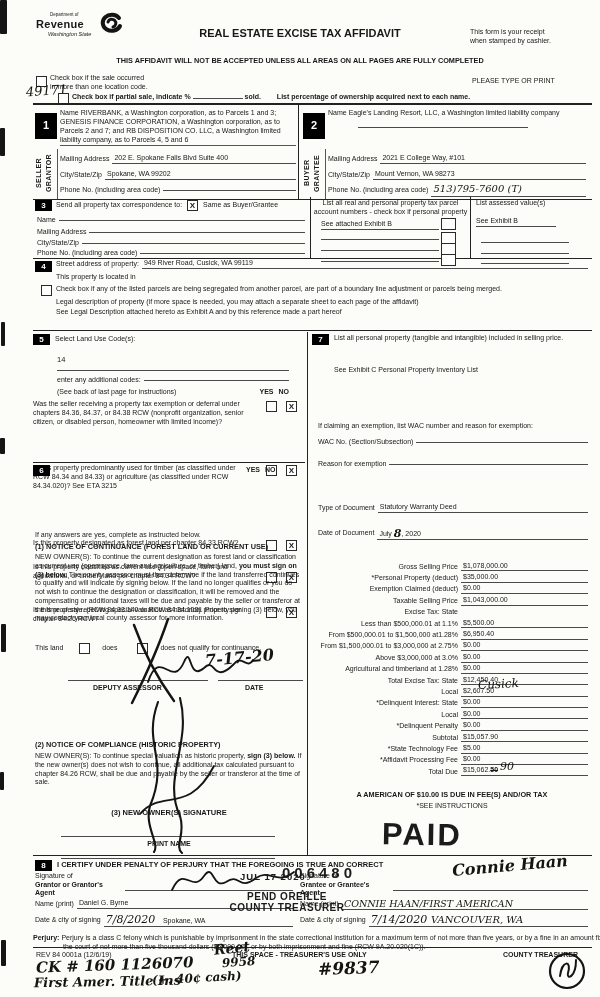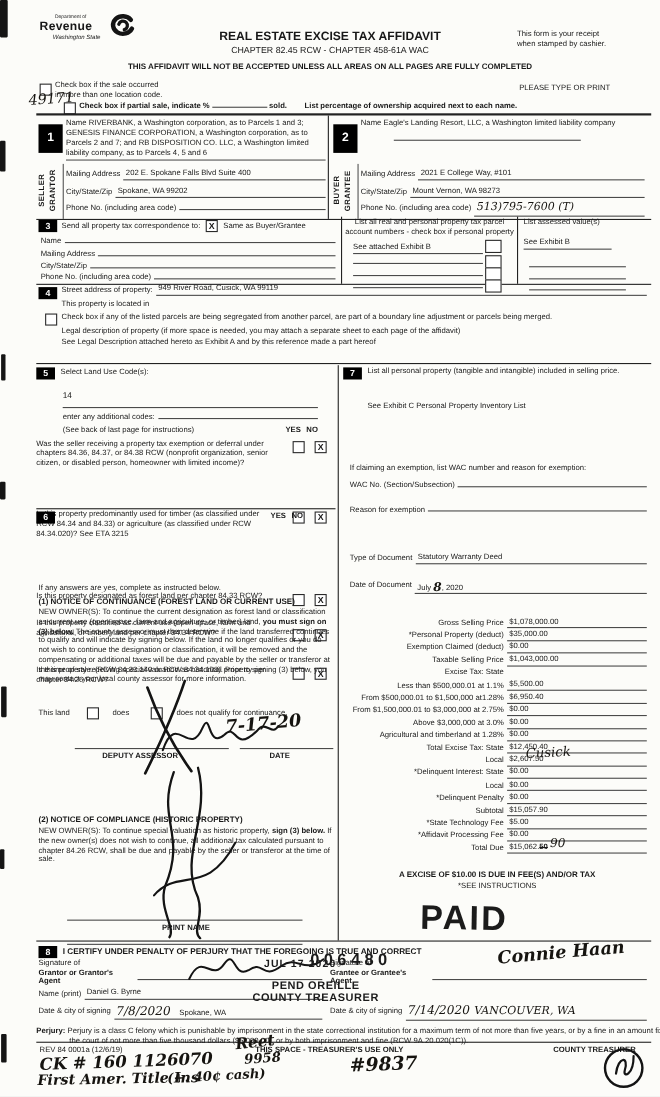--- a/index.html
+++ b/index.html
@@ -50,21 +50,20 @@
   <div class="abs b c" style="left:140px;top:27px;width:320px;font-size:11px">REAL ESTATE EXCISE TAX AFFIDAVIT</div>
   <div class="abs" style="left:36px;top:12px;width:110px">
     <svg class="abs sig-svg" style="left:62px;top:0" width="26" height="24" viewBox="0 0 26 24">
       <path d="M21,6 A9,8 0 1,0 22,14" stroke-width="4"></path>
       <path d="M10,10 a4,4 0 1,1 5,5" stroke-width="3"></path>
     </svg>
     <div style="font-size:4.5px;padding-left:14px">Department of</div>
     <div class="b" style="font-size:11px;letter-spacing:.3px">Revenue</div>
     <div style="font-size:5.5px;font-style:italic;padding-left:12px">Washington State</div>
   </div>
-  <div class="abs c" style="left:140px;top:41px;width:320px;font-size:8px">CHAPTER 82.45 RCW - CHAPTER 458-61A WAC</div>
   <div class="abs" style="left:470px;top:28px;width:118px">
     <div>This form is your receipt</div>
     <div>when stamped by cashier.</div>
   </div>
   <div class="abs b c" style="left:0;top:56px;width:600px;font-size:7.3px">THIS AFFIDAVIT WILL NOT BE ACCEPTED UNLESS ALL AREAS ON ALL PAGES ARE FULLY COMPLETED</div>
 
   <span class="cb abs" style="left:36px;top:76px"></span>
   <div class="abs" style="left:50px;top:74px;width:130px">
     <div>Check box if the sale occurred</div>
     <div>in more than one location code.</div>
@@ -258,20 +257,21 @@
     <div class="abs ul" style="left:35px;top:340px;width:140px;height:8px"></div>
     <div class="abs ul" style="left:185px;top:340px;width:85px;height:8px"></div>
     <div class="abs b" style="left:60px;top:352px">DEPUTY ASSESSOR</div>
     <div class="abs b" style="left:212px;top:352px">DATE</div>
     <div class="abs b" style="left:2px;top:408px;font-size:7.3px">(2) NOTICE OF COMPLIANCE (HISTORIC PROPERTY)</div>
     <div class="abs" style="left:2px;top:420px;width:268px">
       <span>NEW OWNER(S): To continue special valuation as historic property,</span>
       <span class="b">sign (3) below.</span>
       <span>If the new owner(s) does not wish to continue, all additional tax calculated pursuant to chapter 84.26 RCW, shall be due and payable by the seller or transferor at the time of sale.</span>
     </div>
+    <div class="abs b c" style="left:0;top:476px;width:272px;font-size:7.5px">(3) NEW OWNER(S) SIGNATURE</div>
     <div class="abs ul" style="left:28px;top:496px;width:214px;height:8px"></div>
     <div class="abs b c" style="left:0;top:508px;width:272px">PRINT NAME</div>
     <div class="abs ul" style="left:28px;top:518px;width:214px;height:8px"></div>
   </div>
 
   <div class="abs" style="left:312px;top:332px;width:280px;height:523px">
     <div class="numbox sm abs" style="left:0;top:2px">7</div>
     <div class="abs" style="left:22px;top:2px;width:250px">List all personal property (tangible and intangible) included in selling price.</div>
     <div class="abs" style="left:22px;top:34px">See Exhibit C Personal Property Inventory List</div>
     <div class="abs" style="left:6px;top:90px;width:270px">If claiming an exemption, list WAC number and reason for exemption:</div>
@@ -362,40 +362,44 @@
         </div>
       <div class="tax-row">
           <div class="tax-lbl">*Affidavit Processing Fee</div>
           <div class="tax-val">$0.00</div>
         </div>
       <div class="tax-row">
         <div class="tax-lbl">Total Due</div>
         <div class="tax-val"><span>$15,062.</span><span class="strike b">50</span> <span class="hw" style="font-size:11px;position:relative;top:-2px">90</span></div>
       </div>
     </div>
-    <div class="abs b c" style="left:0;top:458px;width:280px;font-size:7.3px">A EXCISE OF $10.00 IS DUE IN FEE(S) AND/OR TAX</div>
+    <div class="abs b c" style="left:0;top:458px;width:280px;font-size:7.3px">A AMERICAN OF $10.00 IS DUE IN FEE(S) AND/OR TAX</div>
     <div class="abs c" style="left:0;top:470px;width:280px">*SEE INSTRUCTIONS</div>
   </div>
 
   <div class="abs" style="left:33px;top:855px;width:559px;height:77px;border-top:1.5px solid #222">
     <div class="numbox sm abs" style="left:2px;top:4px">8</div>
     <div class="abs b" style="left:24px;top:4px;font-size:7.5px">I CERTIFY UNDER PENALTY OF PERJURY THAT THE FOREGOING IS TRUE AND CORRECT</div>
     <div class="abs" style="left:2px;top:16px;width:88px;line-height:8.5px">
       <div>Signature of</div>
       <div class="b">Grantor or Grantor's Agent</div>
     </div>
     <div class="abs ul" style="left:92px;top:26px;width:168px;height:8px"></div>
     <div class="abs" style="left:267px;top:16px;width:90px;line-height:8.5px">
       <div>Signature of</div>
       <div class="b">Grantee or Grantee's Agent</div>
     </div>
     <div class="abs ul" style="left:360px;top:26px;width:195px;height:8px"></div>
     <div class="field abs" style="left:2px;top:42px;width:258px">
       <span class="lbl">Name (print)</span>
       <span class="val">Daniel G. Byrne</span>
+    </div>
+    <div class="field abs" style="left:267px;top:42px;width:288px">
+      <span class="lbl">Name (print)</span>
+      <span class="val"><span class="hw" style="font-size:9.5px">CONNIE HAAN/FIRST AMERICAN</span></span>
     </div>
     <div class="field abs" style="left:2px;top:58px;width:258px">
       <span class="lbl">Date &amp; city of signing</span>
       <span class="val"><span class="hw" style="font-size:11px">7/8/2020</span>&nbsp;&nbsp;&nbsp;&nbsp;<span>Spokane, WA</span></span>
     </div>
     <div class="field abs" style="left:267px;top:58px;width:288px">
       <span class="lbl">Date &amp; city of signing</span>
       <span class="val"><span class="hw" style="font-size:11px">7/14/2020</span>&nbsp;&nbsp;<span class="hw" style="font-size:10px">VANCOUVER, WA</span></span>
     </div>
   </div>

